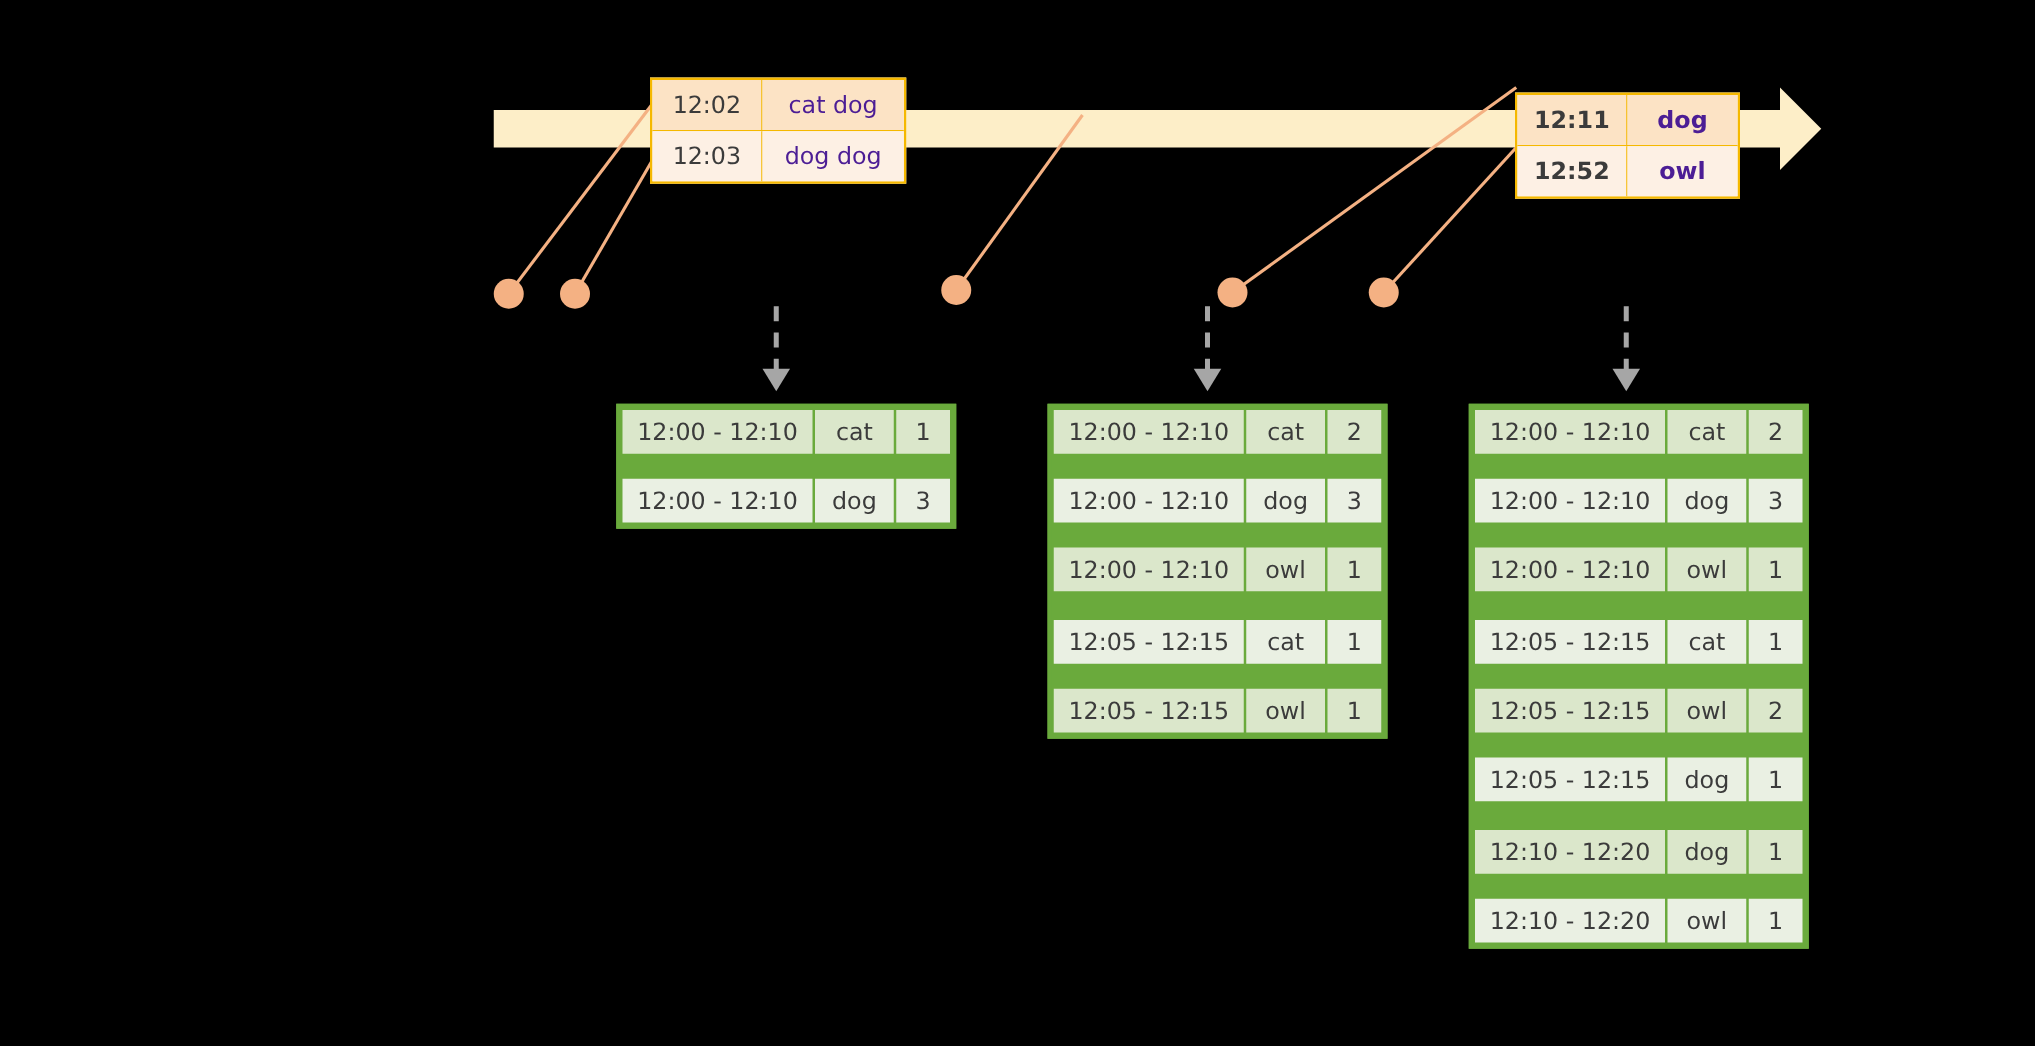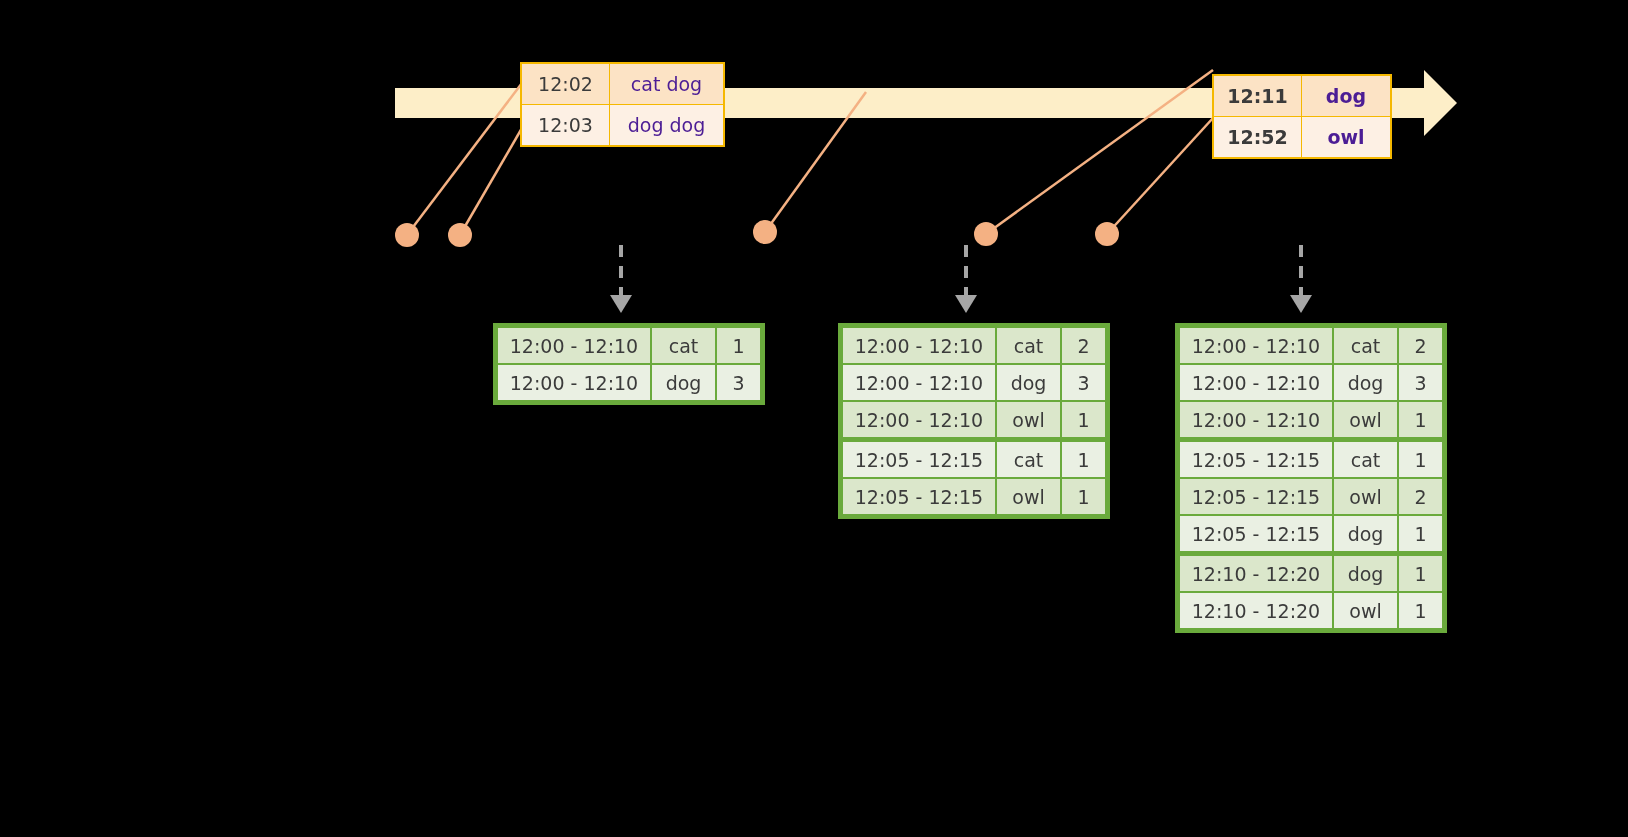--- a/index.html
+++ b/index.html
@@ -86,21 +86,21 @@
   #evt-c { left: 1212px; top: 74px; width: 180px; font-weight: bold; }
 
   
   .result-table {
     position: absolute;
     border: 3px solid #6aaa3c;
     box-sizing: border-box;
     background: #6aaa3c;
     display: flex;
     flex-direction: column;
-    gap: 2px;
+    gap: 20px;
     padding: 2px;
   }
   .rt-row {
     display: flex;
     flex-direction: row;
     height: 35px;
     gap: 2px;
   }
   .rt-cell {
     display: flex;

